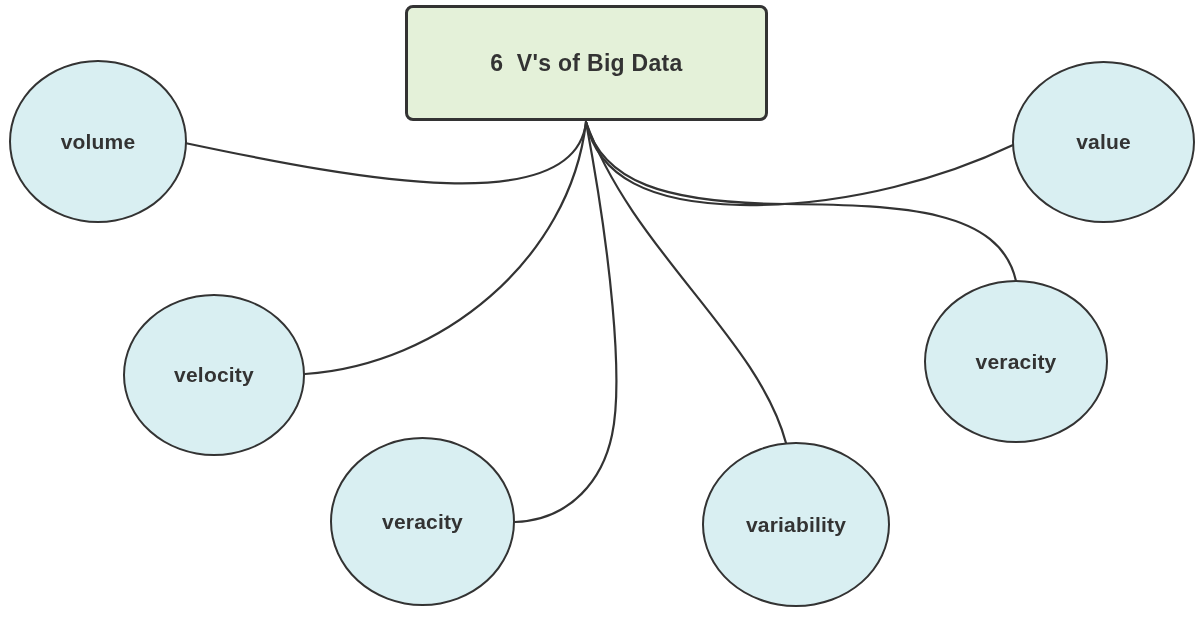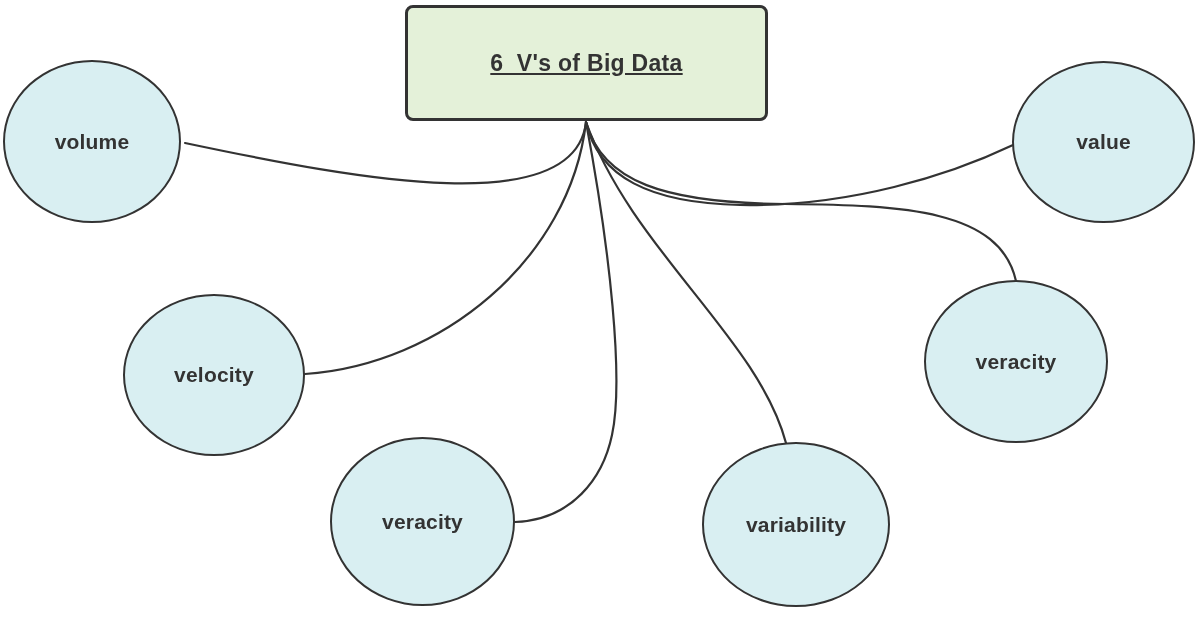--- a/index.html
+++ b/index.html
@@ -43,40 +43,39 @@
     align-items: center;
     justify-content: center;
     z-index: 1;
   }
   .root-box .label {
     font-size: 23px;
     font-weight: bold;
     color: #333333;
     white-space: pre;
     letter-spacing: 0.3px;
-    text-decoration: underline;
   }
   .node {
     position: absolute;
     box-sizing: border-box;
     background: #d9eff2;
     border: 2.5px solid #333333;
     border-radius: 50%;
     display: flex;
     align-items: center;
     justify-content: center;
     z-index: 1;
   }
   .node .label {
     font-size: 21px;
     font-weight: bold;
     color: #333333;
     letter-spacing: 0.2px;
   }
-  .node-volume      { left: 3px;    top: 60px;  width: 178px; height: 163px; }
+  .node-volume      { left: 9px;    top: 60px;  width: 178px; height: 163px; }
   .node-velocity    { left: 123px;  top: 294px; width: 182px; height: 162px; }
   .node-variety     { left: 330px;  top: 437px; width: 185px; height: 169px; }
   .node-variability { left: 702px;  top: 442px; width: 188px; height: 165px; }
   .node-veracity    { left: 924px;  top: 280px; width: 184px; height: 163px; }
   .node-value       { left: 1012px; top: 61px;  width: 183px; height: 162px; }
 </style>
 </head>
 <body>
 
 <div class="canvas">

